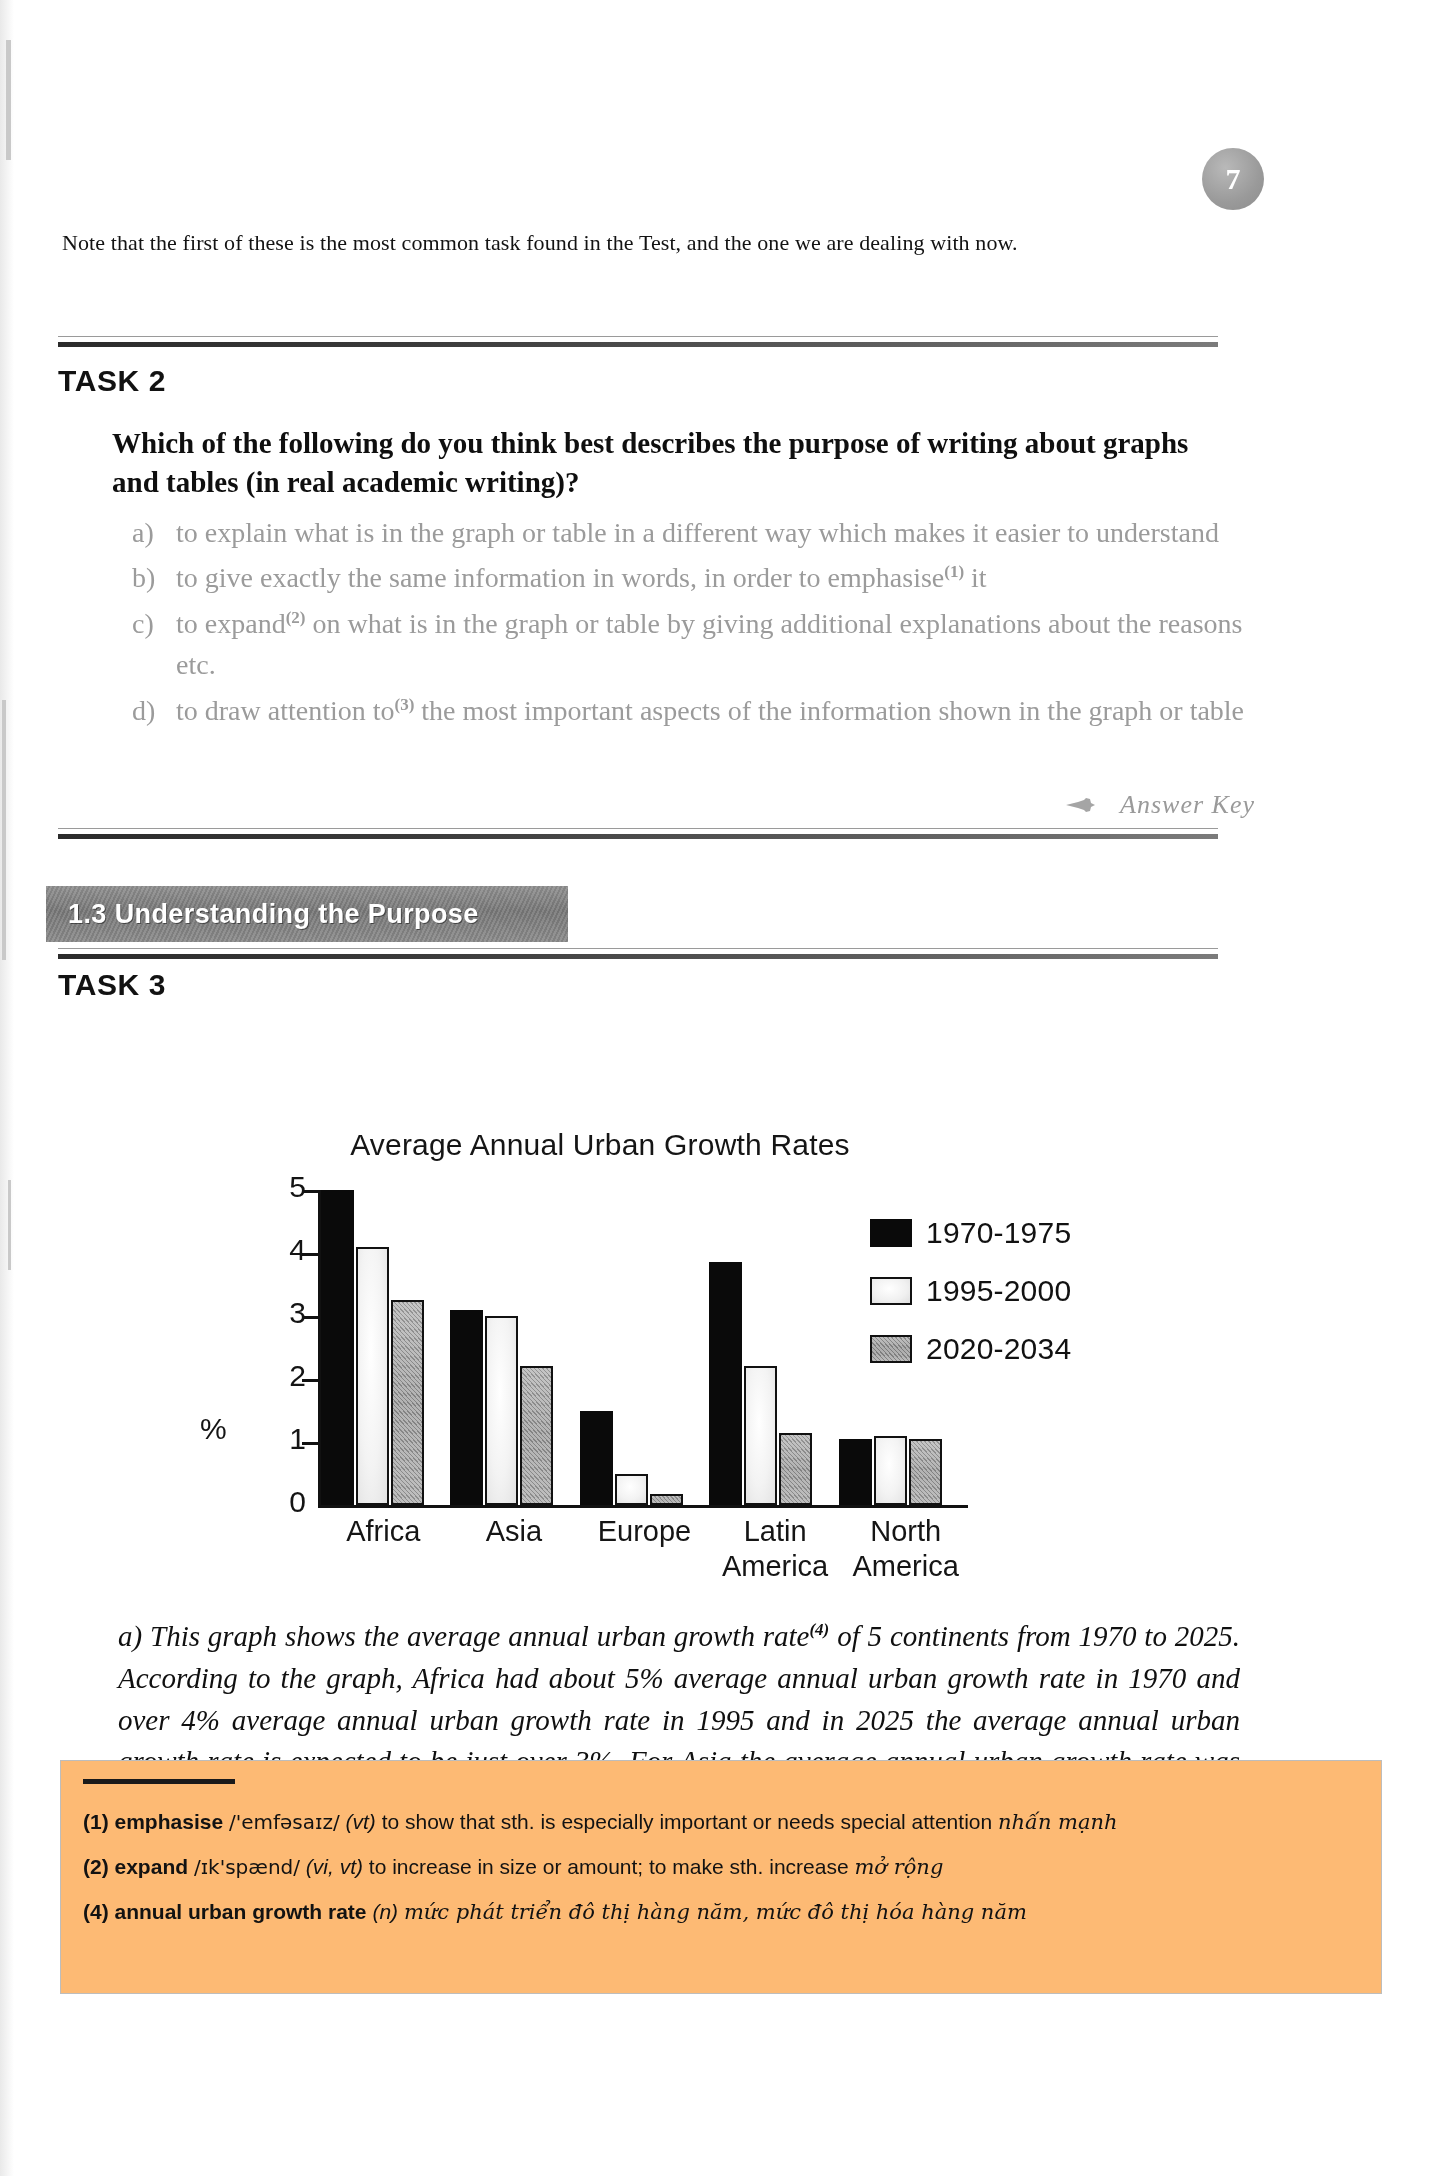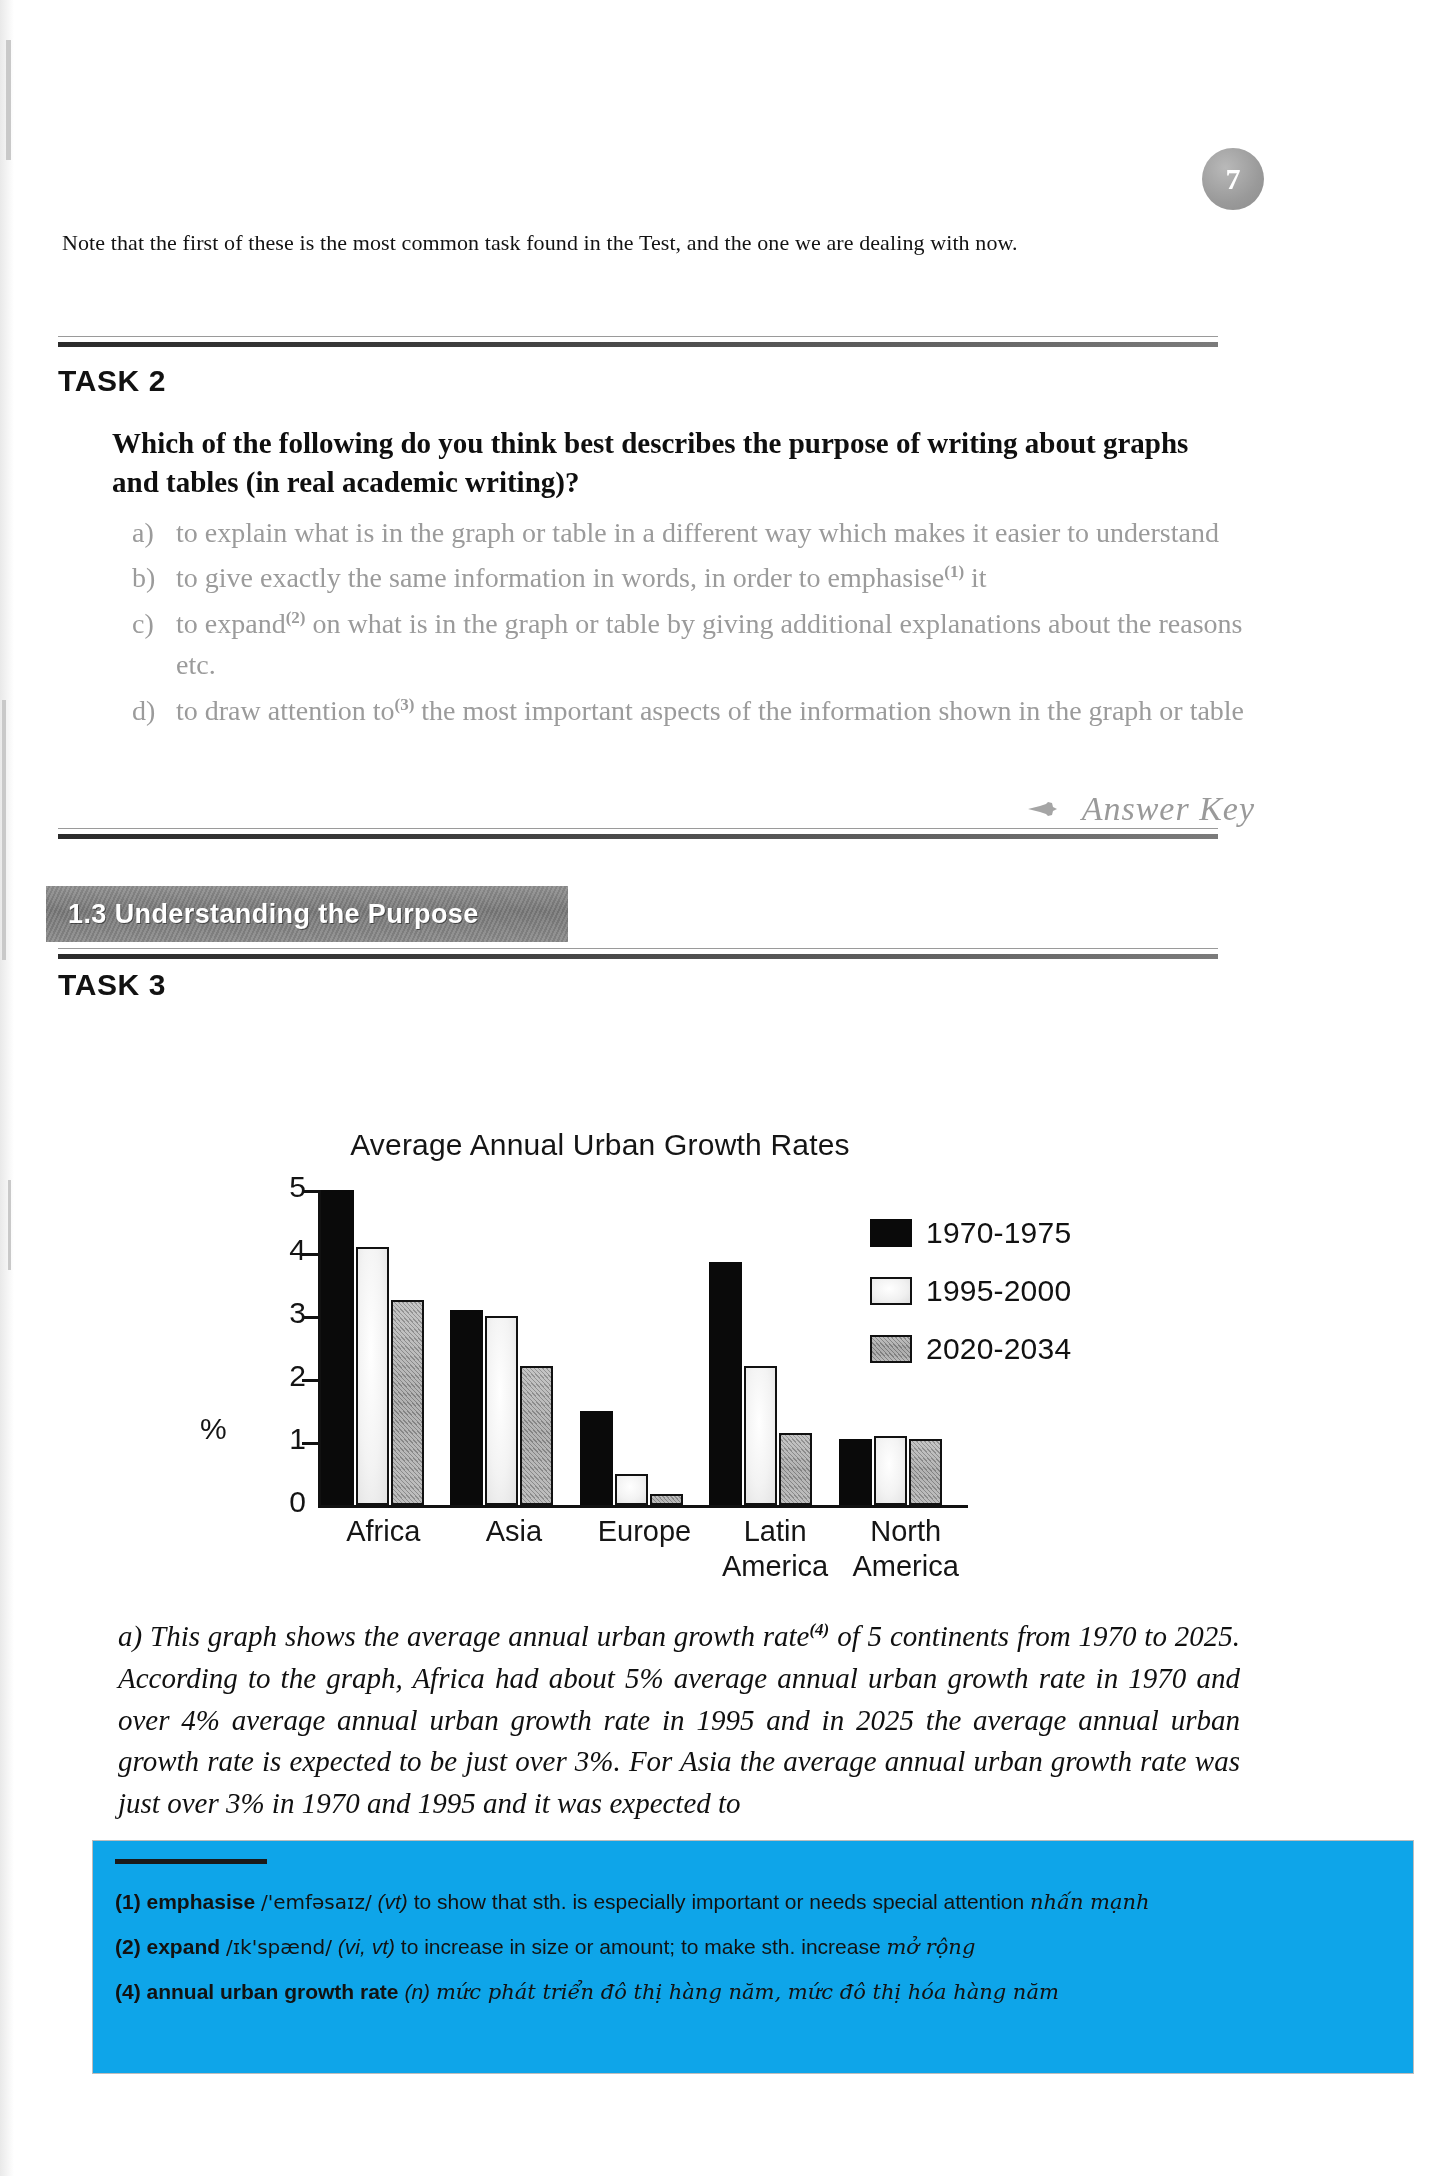--- a/index.html
+++ b/index.html
@@ -134,21 +134,21 @@
     display: flex;
     align-items: center;
     gap: 22px;
     color: #9d9d9d;
   }
   .hand-icon {
     width: 34px; height: 18px;
     display: block;
   }
   .answer-key-label {
-    font-size: 34px;
+    font-size: 26px;
     font-style: italic;
     font-family: "Liberation Serif", serif;
     letter-spacing: 1px;
     color: #9a9a9a;
   }
 
   
   .banner {
     position: absolute;
     left: 46px;
@@ -336,26 +336,25 @@
     line-height: 1.44;
     font-family: "Liberation Serif", serif;
     color: #101010;
     text-align: justify;
   }
 
   
   .footnote-box {
     position: absolute;
     left: 60px;
-    top: 1840px;
+    top: 1760px;
     width: 1320px;
     height: 232px;
     border: 1px solid #bdbdbd;
-    background: #0ea5e9;
-    margin-left: 32px;
+    background: #fdba74;
   }
   .footnote-rule {
     position: absolute;
     left: 22px;
     top: 18px;
     width: 152px;
     height: 5px;
     background: #1a1a1a;
   }
   .footnotes {

